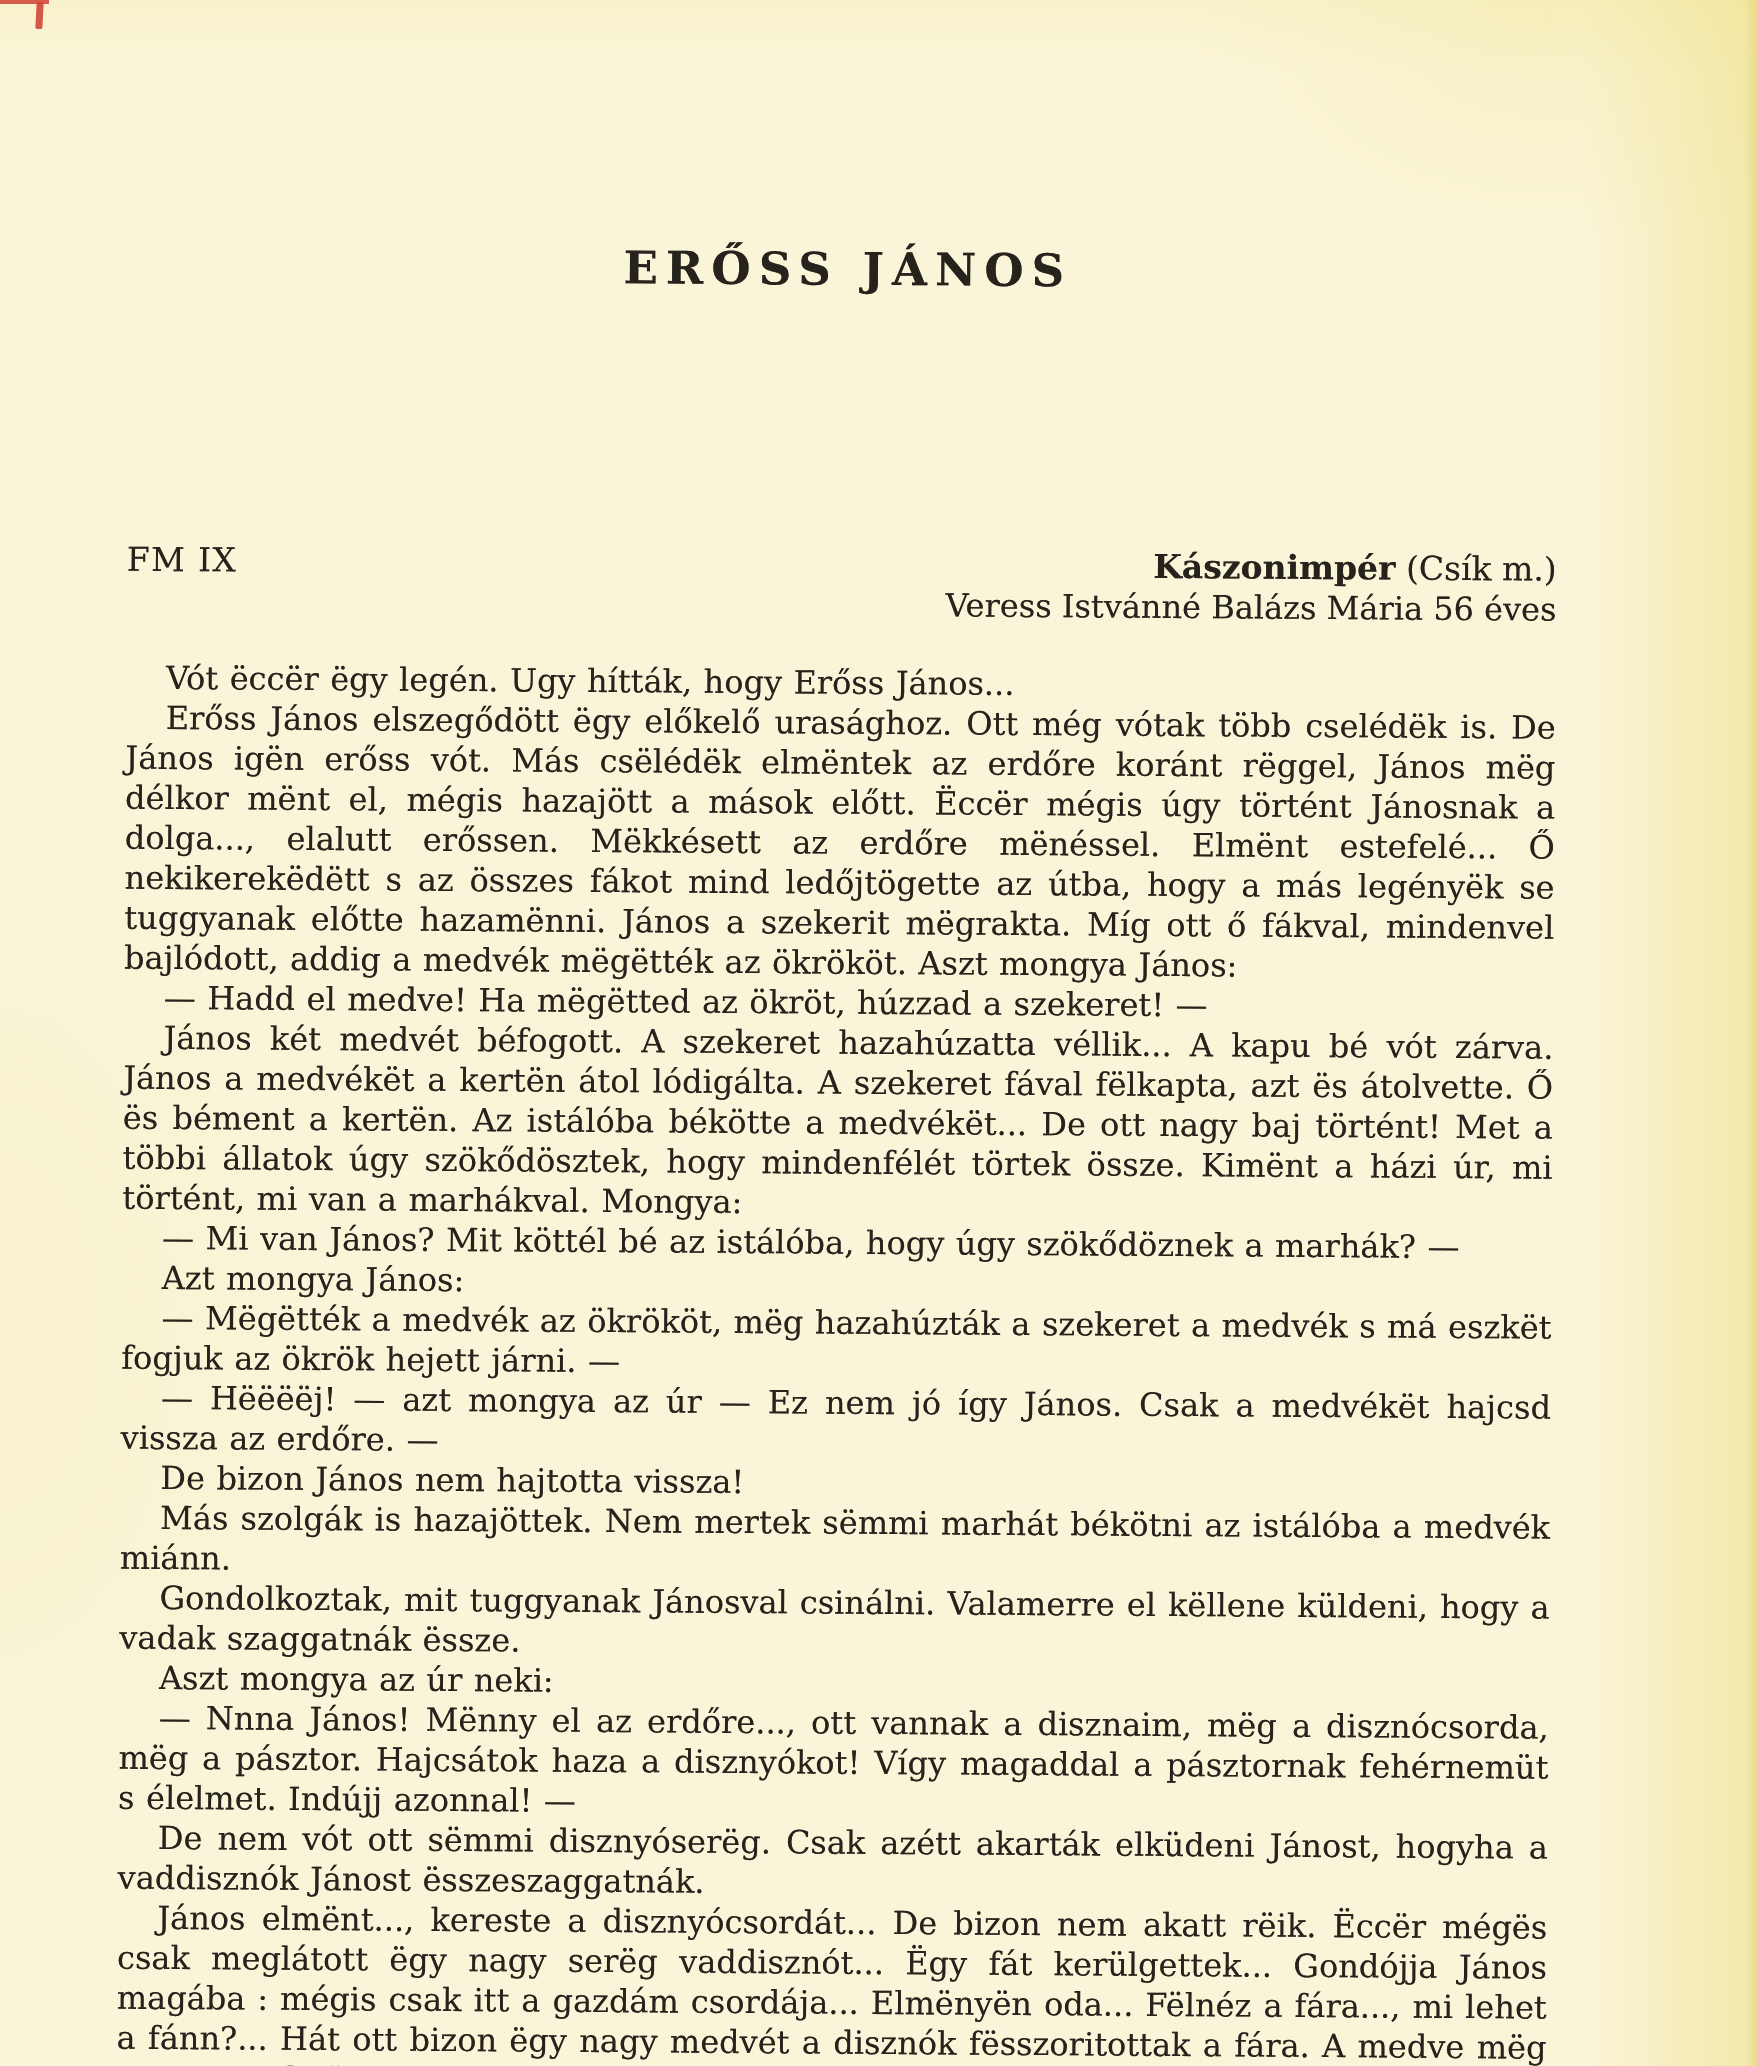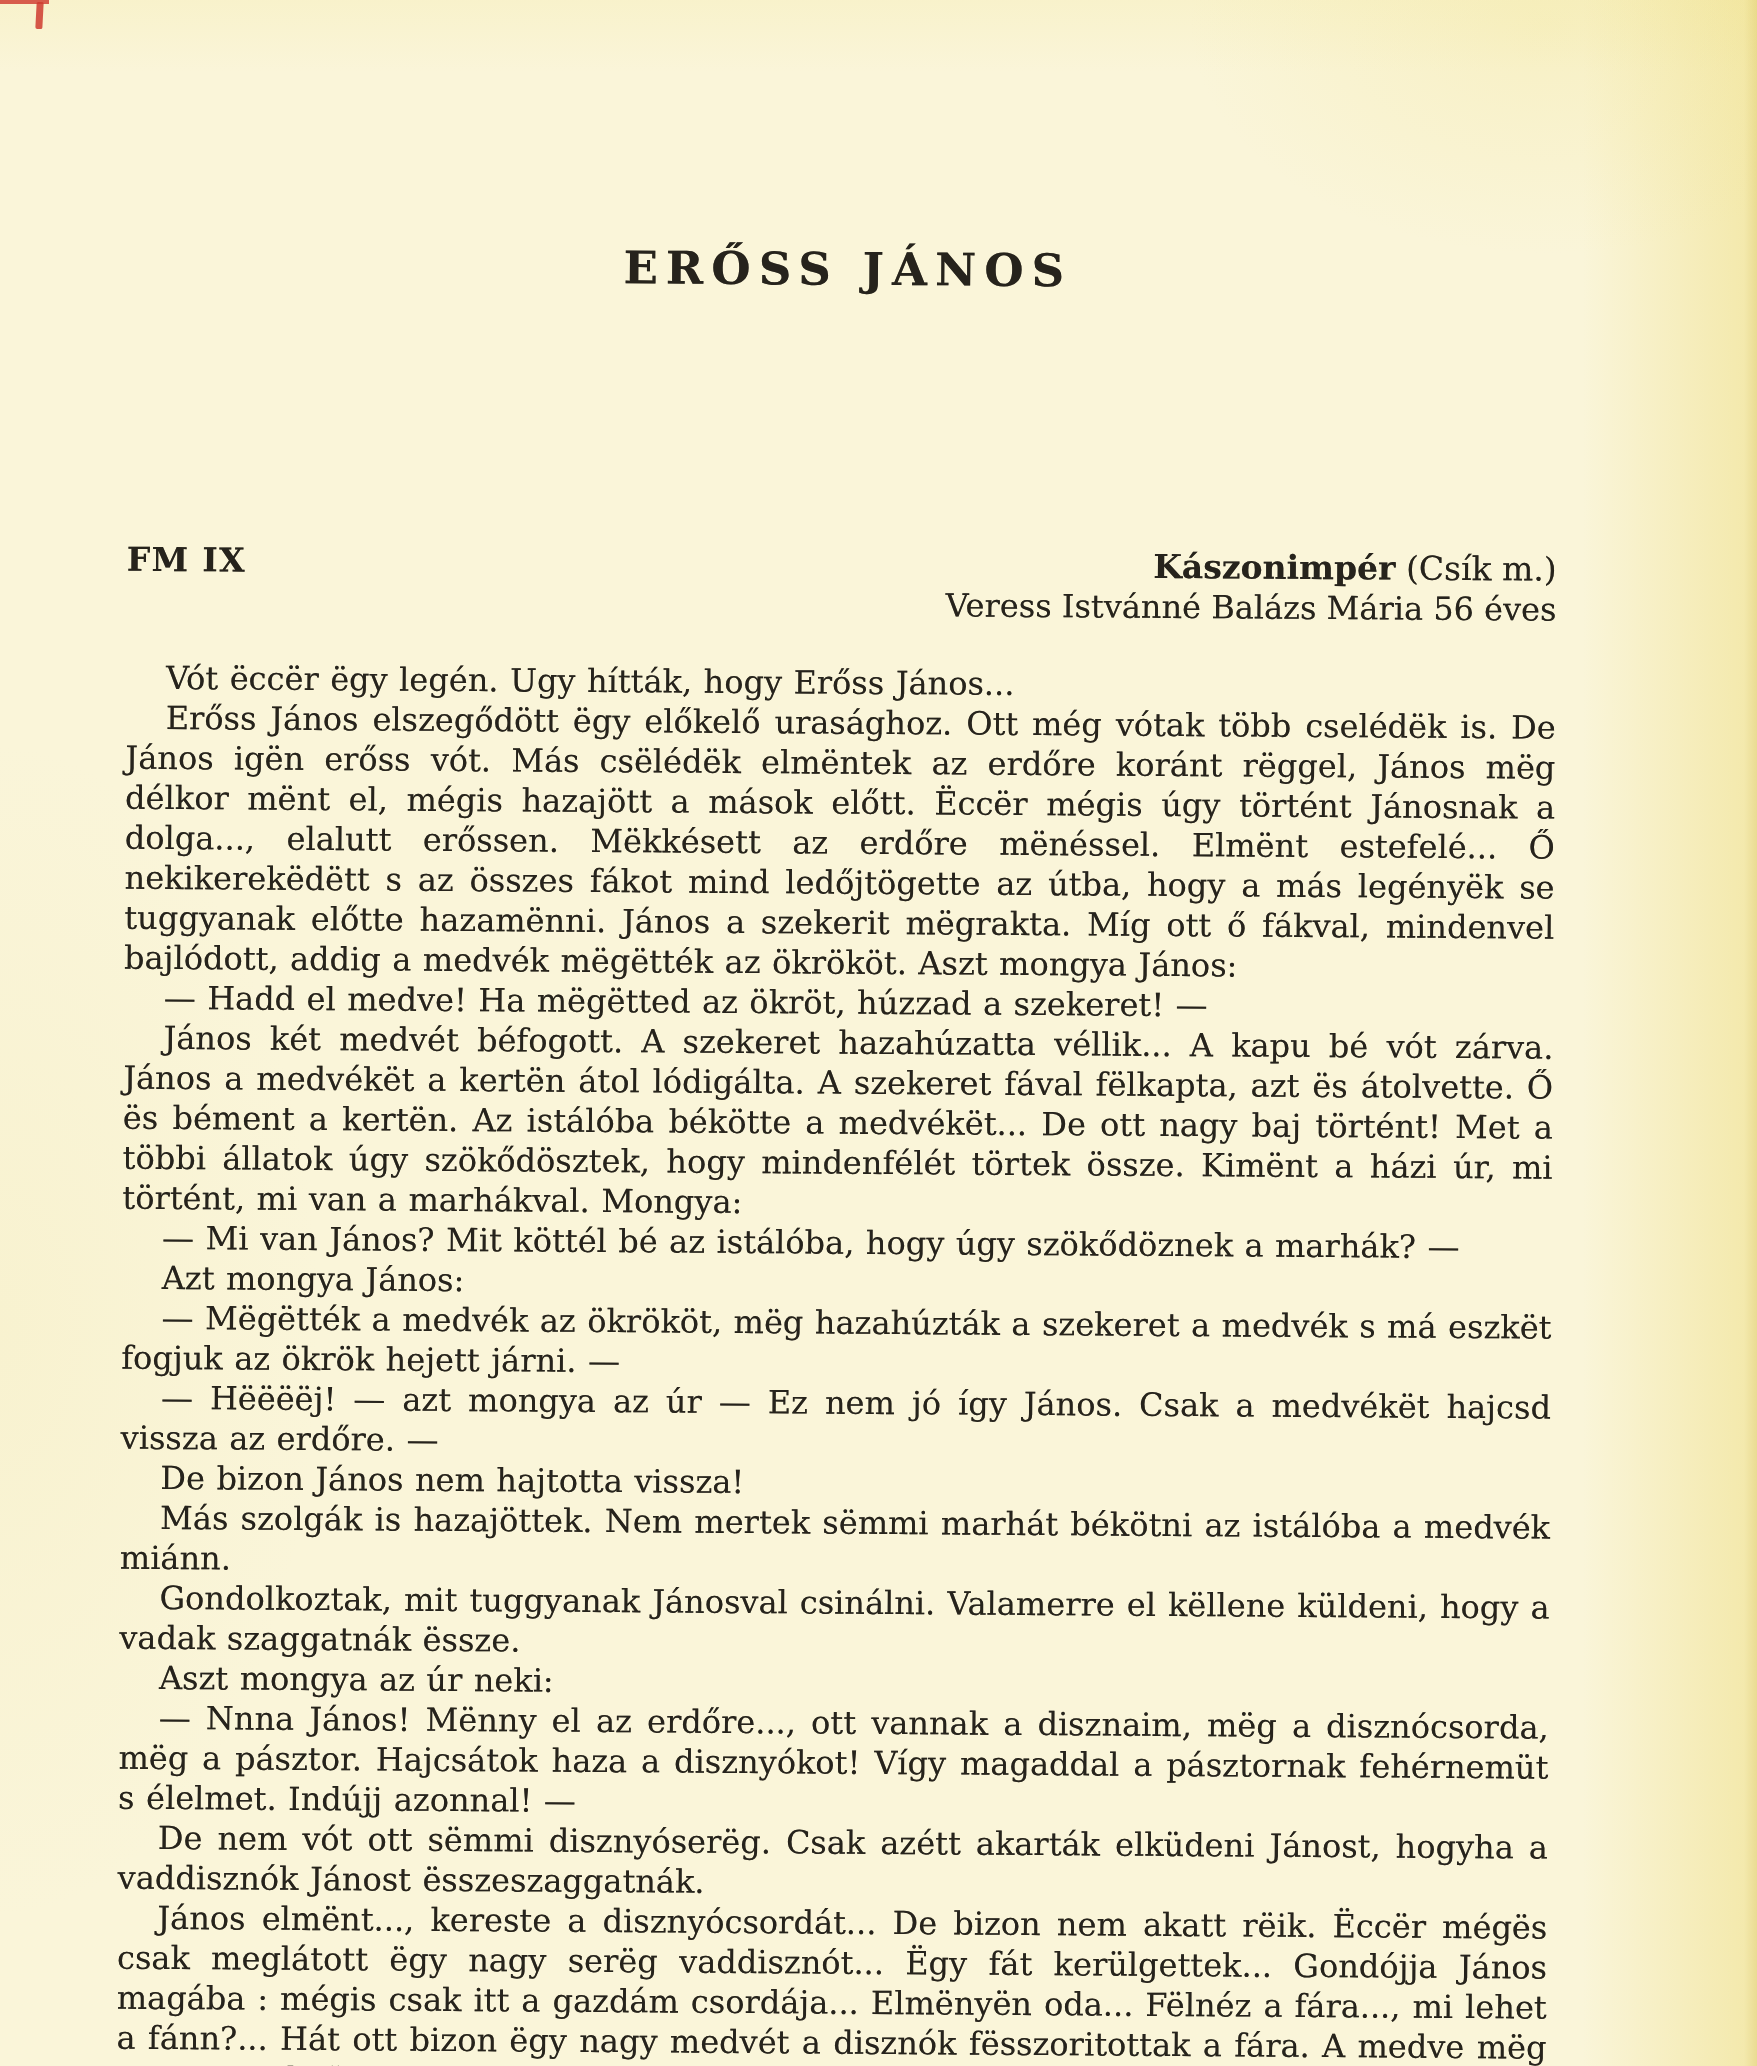--- a/index.html
+++ b/index.html
@@ -40,21 +40,21 @@
 
   .header-row {
     position: absolute;
     left: 124px; width: 1430px; top: 545px;
     display: flex;
     justify-content: space-between;
     align-items: flex-start;
     font-size: 33px;
     line-height: 1.24;
   }
-  .manuscript-id { letter-spacing: 0.04em; font-weight: bold; }
+  .manuscript-id { letter-spacing: 0.04em; }
   .source-block { text-align: right; }
   .source-location b { font-weight: bold; }
   .source-informant { font-size: 32px; }
 
   .story-body {
     position: absolute;
     left: 124px; width: 1430px; top: 663px;
     font-size: 32px;
     line-height: 40px;
     text-align: justify;

